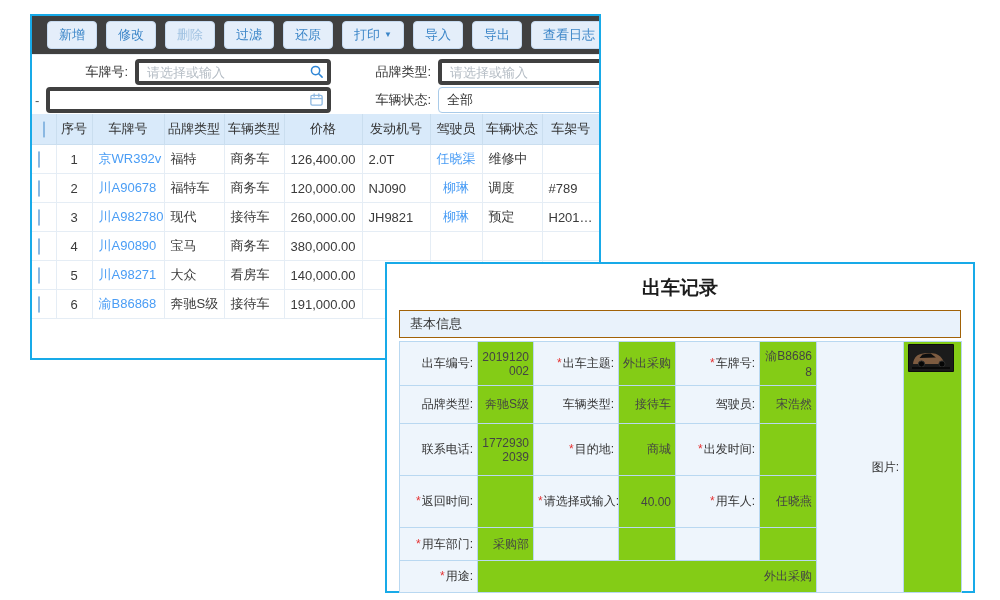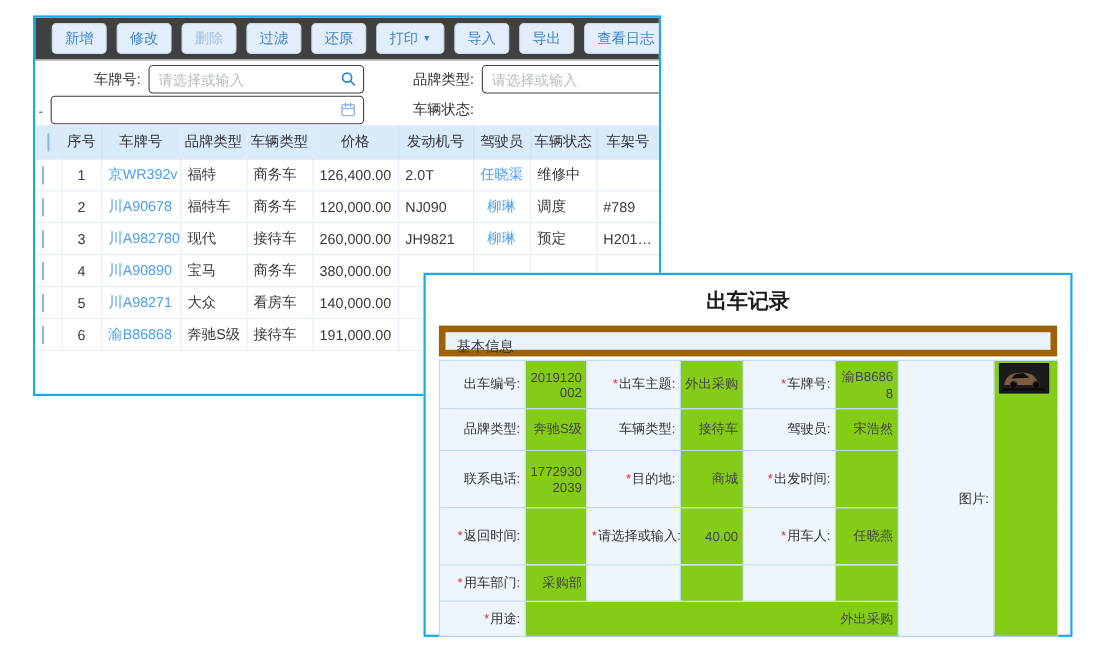--- a/index.html
+++ b/index.html
@@ -1,20 +1,20 @@
 <!DOCTYPE html>
 <html><head>
 <meta charset="utf-8">
 <style>
   html,body{margin:0;padding:0;}
   body{width:1000px;height:600px;background:#fff;position:relative;overflow:hidden;
        font-family:"Liberation Sans","DejaVu Sans",sans-serif;}
   .win{position:absolute;background:#fff;border:2px solid #18aae8;box-sizing:border-box;}
   #backWin{left:30px;top:14px;width:571px;height:346px;overflow:hidden;z-index:1;}
-  #frontWin{left:385px;top:248px;width:590px;height:331px;z-index:10;}
+  #frontWin{left:385px;top:262px;width:590px;height:331px;z-index:10;}
 
   
   .tabstrip{height:37px;background:#e9f1fa;border-bottom:1px solid #d8e5f1;display:flex;padding-left:15px;}
   .tab{position:relative;display:flex;align-items:center;padding:0 17px;font-size:13px;color:#333;
        background:#f6fafd;margin-right:3px;cursor:pointer;box-sizing:border-box;}
   .tab.active{background:#fff;font-weight:bold;border-bottom:2px solid #2090e9;padding-right:24px;}
   .tab-close{position:absolute;top:3px;right:6px;font-size:11px;color:#8fa3b4;font-weight:normal;line-height:1;cursor:pointer;}
 
   
   .toolbar{height:38px;display:flex;align-items:center;padding:0 15px;gap:9px;border-bottom:1px solid #e8ecf0;background:#404040;}
@@ -24,21 +24,21 @@
   .caret{font-size:8px;line-height:1;}
 
   
   .filters{padding-top:3px;}
   .f-row{display:flex;align-items:center;height:28px;font-size:13px;color:#333;}
   .f-lab{text-align:right;padding-right:7px;box-sizing:border-box;white-space:nowrap;}
   .lab-plate{width:103px;}
   .lab-mid{width:107px;}
   .dash{width:14px;padding-left:3px;box-sizing:border-box;color:#555;}
   .f-box{position:relative;height:26px;box-sizing:border-box;}
-  .f-box input{width:100%;height:26px;box-sizing:border-box;border:1px solid #404040;border-radius:4px;
+  .f-box input{width:100%;height:26px;box-sizing:border-box;border:4px solid #404040;border-radius:4px;
                padding:0 26px 0 8px;font-size:13px;color:#333;outline:none;background:#fff;}
   .f-box input::placeholder{color:#b4bcc4;}
   .box-plate{width:196px;}
   .box-date{width:285px;}
   .box-grow{flex:1;margin-right:-5px;}
   .f-icon{position:absolute;right:7px;top:5px;width:15px;height:15px;cursor:pointer;}
   .f-select{flex:1;margin-right:-5px;height:26px;border:1px solid #a9cbe9;border-radius:4px;display:flex;
             align-items:center;padding-left:8px;font-size:13px;color:#333;box-sizing:border-box;background:#fff;cursor:pointer;}
 
   
@@ -49,21 +49,21 @@
   .btable th:first-child,.btable td:first-child{border-left:none;}
   .btable th:last-child,.btable td:last-child{border-right:none;}
   .btable thead th{border-top:none;}
   .c-center{text-align:center;}
   .c-right{text-align:right;}
   .link{color:#4a9df5;cursor:pointer;}
   .cb{width:13px;height:13px;border:1px solid #8ab8e2;border-radius:2px;background:#fff;margin:0 auto;cursor:pointer;}
 
   
   .fw-title{text-align:center;font-size:19px;font-weight:bold;color:#1c1c1c;padding:11px 0 9px;}
-  .fw-section{margin:0 12px;height:28px;line-height:26px;background:#e9f2fb;border:6px solid #a16207;
+  .fw-section{margin:0 12px;height:28px;line-height:26px;background:#e9f2fb;border:1px solid #a16207;
               box-sizing:border-box;padding-left:10px;font-size:13px;color:#333;}
   .ftable{margin:3px 12px 0;width:562px;border-collapse:collapse;table-layout:fixed;font-size:12px;color:#444;}
   .ftable td{border:1px solid #b9d8f1;padding:2px 4px;box-sizing:border-box;overflow:hidden;}
   .f-lbl{background:#eef5fc;text-align:right;color:#333;white-space:nowrap;}
   .f-val{background:#84cc16;text-align:right;word-break:break-all;color:#444;}
   .req{color:#e43333;margin-right:1px;font-size:12px;}
   .pic-lbl{vertical-align:middle;}
   .pic-val{vertical-align:top;padding:3px;}
   .car-thumb{display:block;cursor:pointer;}
 </style>
@@ -124,20 +124,23 @@
       <span class="f-box box-date">
         <input type="text" value="" style="">
         <svg class="f-icon" viewBox="0 0 16 16">
           <rect x="2" y="3.5" width="12" height="10.5" rx="1.5" fill="none" stroke="#8fb9e2" stroke-width="1.4"></rect>
           <line x1="2" y1="7" x2="14" y2="7" stroke="#8fb9e2" stroke-width="1.4"></line>
           <line x1="5.5" y1="2" x2="5.5" y2="5" stroke="#8fb9e2" stroke-width="1.4" stroke-linecap="round"></line>
           <line x1="10.5" y1="2" x2="10.5" y2="5" stroke="#8fb9e2" stroke-width="1.4" stroke-linecap="round"></line>
         </svg>
       </span>
       <span class="f-lab lab-mid">车辆状态:</span>
+      <span class="f-select">
+        <span>全部</span>
+      </span>
     </div>
   </div>
 
   <table class="btable">
     <colgroup>
       <col style="width:24px">
         <col style="width:36px">
         <col style="width:72px">
         <col style="width:60px">
       <col style="width:60px">

